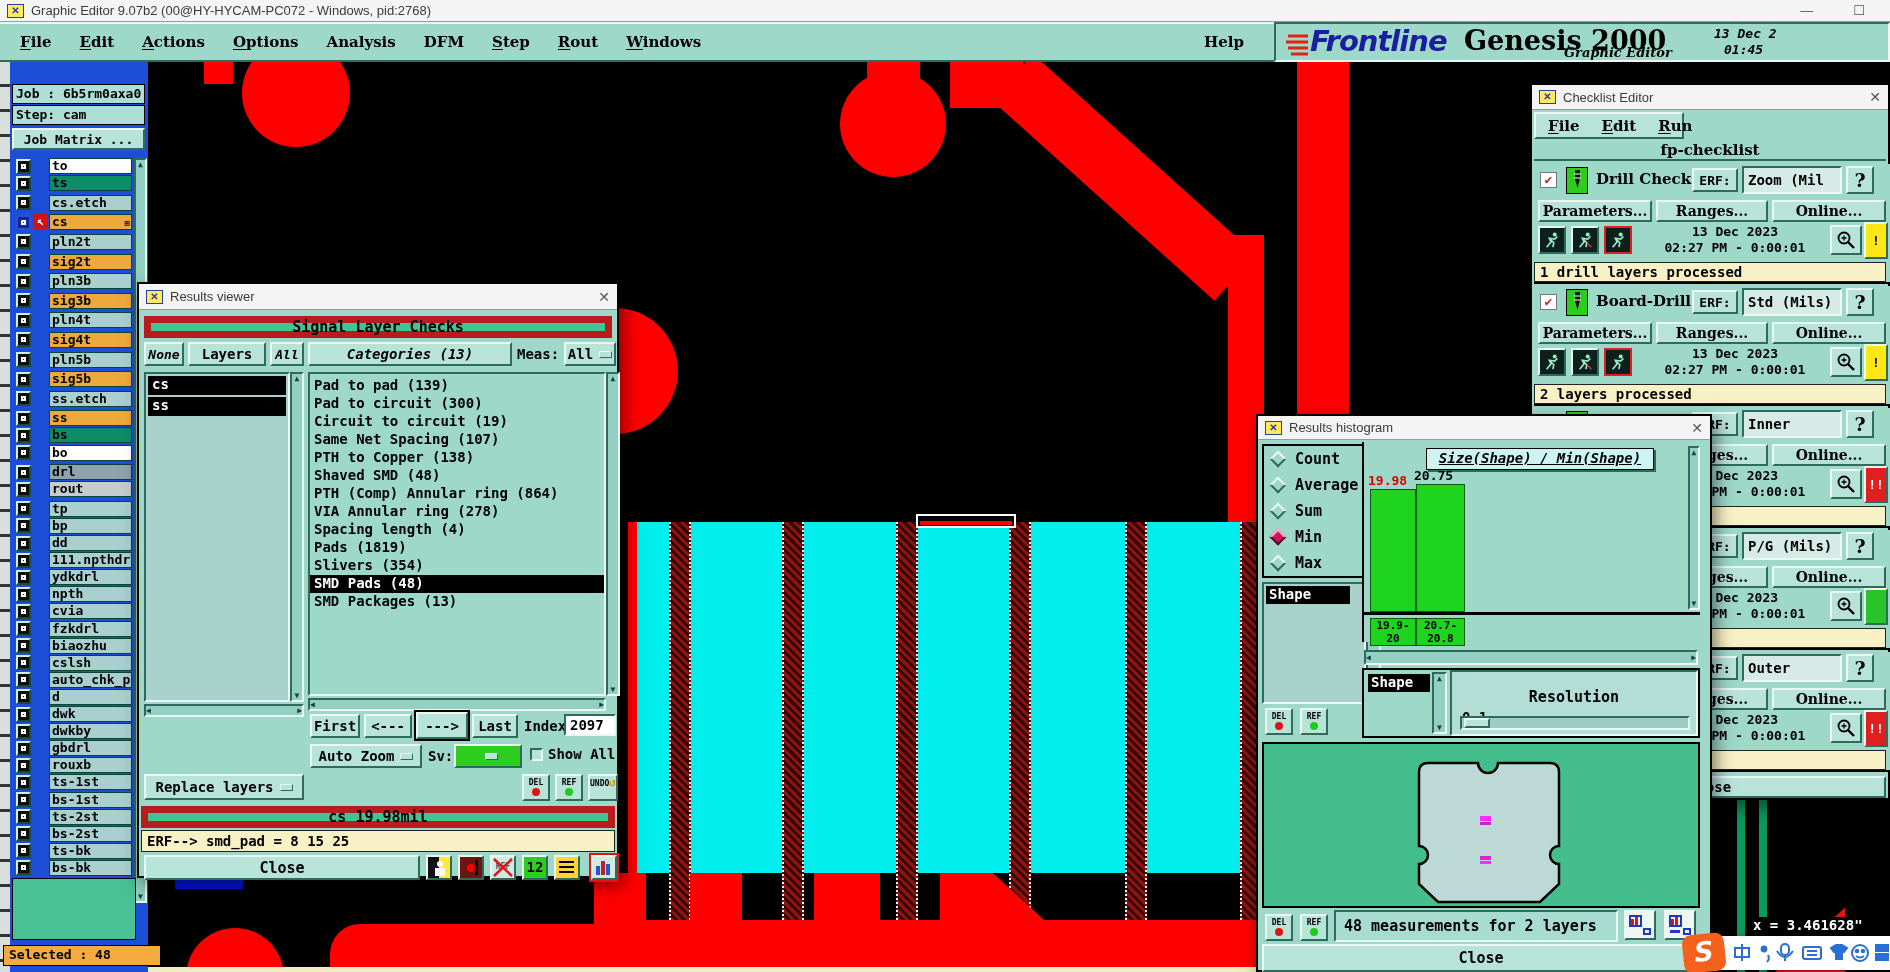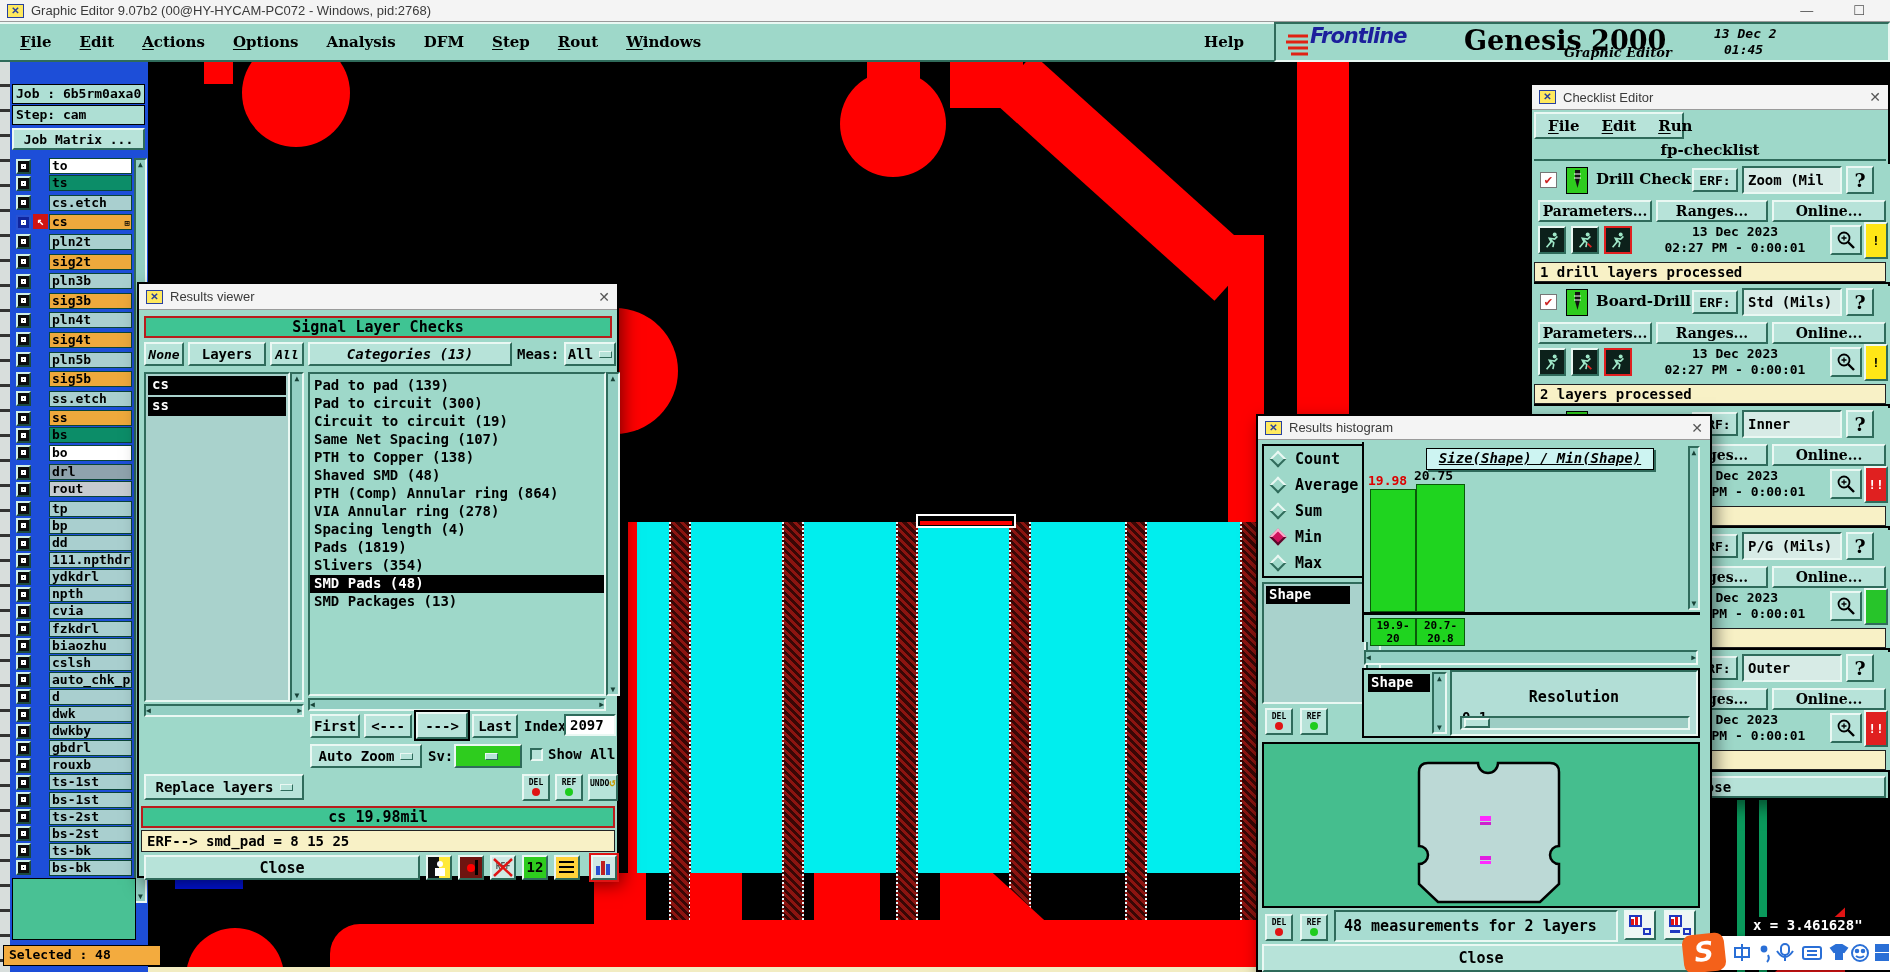--- a/index.html
+++ b/index.html
@@ -6,21 +6,21 @@
   html,body{width:1890px;height:972px;overflow:hidden;background:#000;
     font-family:"DejaVu Sans Mono",monospace;-webkit-font-smoothing:none}
   .abs{position:absolute}
   #stage{position:relative;width:1890px;height:972px;background:#000}
   
   .out{border:2px solid;border-color:#eaf8f3 #2f6b5b #2f6b5b #eaf8f3;background:#b7e3d9}
   .in{border:2px solid;border-color:#2f6b5b #eaf8f3 #eaf8f3 #2f6b5b;background:#a8dcd1}
   .teal{background:#9ed8c9}
   .btn{display:flex;align-items:center;justify-content:center;font-weight:bold;color:#000;
     font-family:"DejaVu Sans Mono",monospace;cursor:default;white-space:nowrap}
-  .greenbar{background:#3fc493;border:2px solid #b91c1c;color:#000;font-weight:bold;
+  .greenbar{background:#3fc493;border:7px solid #b91c1c;color:#000;font-weight:bold;
     display:flex;align-items:center;justify-content:center}
   .ybar{background:#f8f1c6;border:1px solid #222;color:#000;font-weight:bold;
     display:flex;align-items:center;padding-left:5px;white-space:nowrap;overflow:hidden}
   .sel{background:#000 !important;color:#fff !important}
   .ddmark{display:inline-block;width:13px;height:7px;background:#b7e3d9;
     border:1px solid;border-color:#eaf8f3 #2f6b5b #2f6b5b #eaf8f3;margin-left:6px}
   
   .wtitle{background:#f4f4f4;border-bottom:1px solid #9a9a9a;display:flex;align-items:center;
     gap:7px;padding:0 7px;font-family:"Liberation Sans",sans-serif;font-size:13px;color:#3a3a3a}
   .wicon{width:17px;height:14px;background:#ffe95e;border:1px solid #27409e;position:relative;
@@ -98,21 +98,21 @@
         <span class="menu-item"><u>R</u>out</span>
         <span class="menu-item"><u>W</u>indows</span>
       </div>
     <div class="abs menu-item" style="right:30px;top:9px" id="help-slot">Help</div>
   </div>
 
   <div class="abs teal" style="left:1274px;top:22px;width:616px;height:40px;border:2px solid;border-color:#2f6b5b #eaf8f3 #eaf8f3 #2f6b5b">
     <svg class="abs" style="left:8px;top:7px" width="26" height="26" viewBox="0 0 26 26">
       <path d="M4 5h20M2 11h22M4 17h20M7 23h17" stroke="#e02213" stroke-width="3" fill="none"></path>
     </svg>
-    <span class="abs" style="left:34px;top:0px;font-family:'DejaVu Sans',sans-serif;font-weight:bold;font-style:italic;font-size:21px;color:#1c1f9c;letter-spacing:-1px">Frontline</span>
+    <span class="abs" style="left:34px;top:0px;font-family:'DejaVu Sans',sans-serif;font-weight:bold;font-style:italic;font-size:29px;color:#1c1f9c;letter-spacing:-1px">Frontline</span>
     <span class="abs" style="left:188px;top:1px;font-family:'DejaVu Serif',serif;font-weight:bold;font-size:27px;color:#000">Genesis 2000</span>
     <span class="abs" style="left:288px;top:21px;font-family:'DejaVu Serif',serif;font-weight:bold;font-style:italic;font-size:13px">Graphic Editor</span>
     <span class="abs" style="left:438px;top:2px;font-style:italic;font-weight:bold;font-size:13px">13 Dec 2</span>
     <span class="abs" style="left:448px;top:18px;font-style:italic;font-weight:bold;font-size:13px">01:45</span>
   </div>
 
   <div class="abs" style="left:148px;top:62px;width:1742px;height:910px;background:#000;overflow:hidden;z-index:0">
 
     <div class="abs" style="left:56px;top:0;width:29px;height:22px;background:#f00"></div>
     <div class="abs" style="left:94px;top:-23px;width:108px;height:108px;background:#f00;border-radius:50%"></div>

